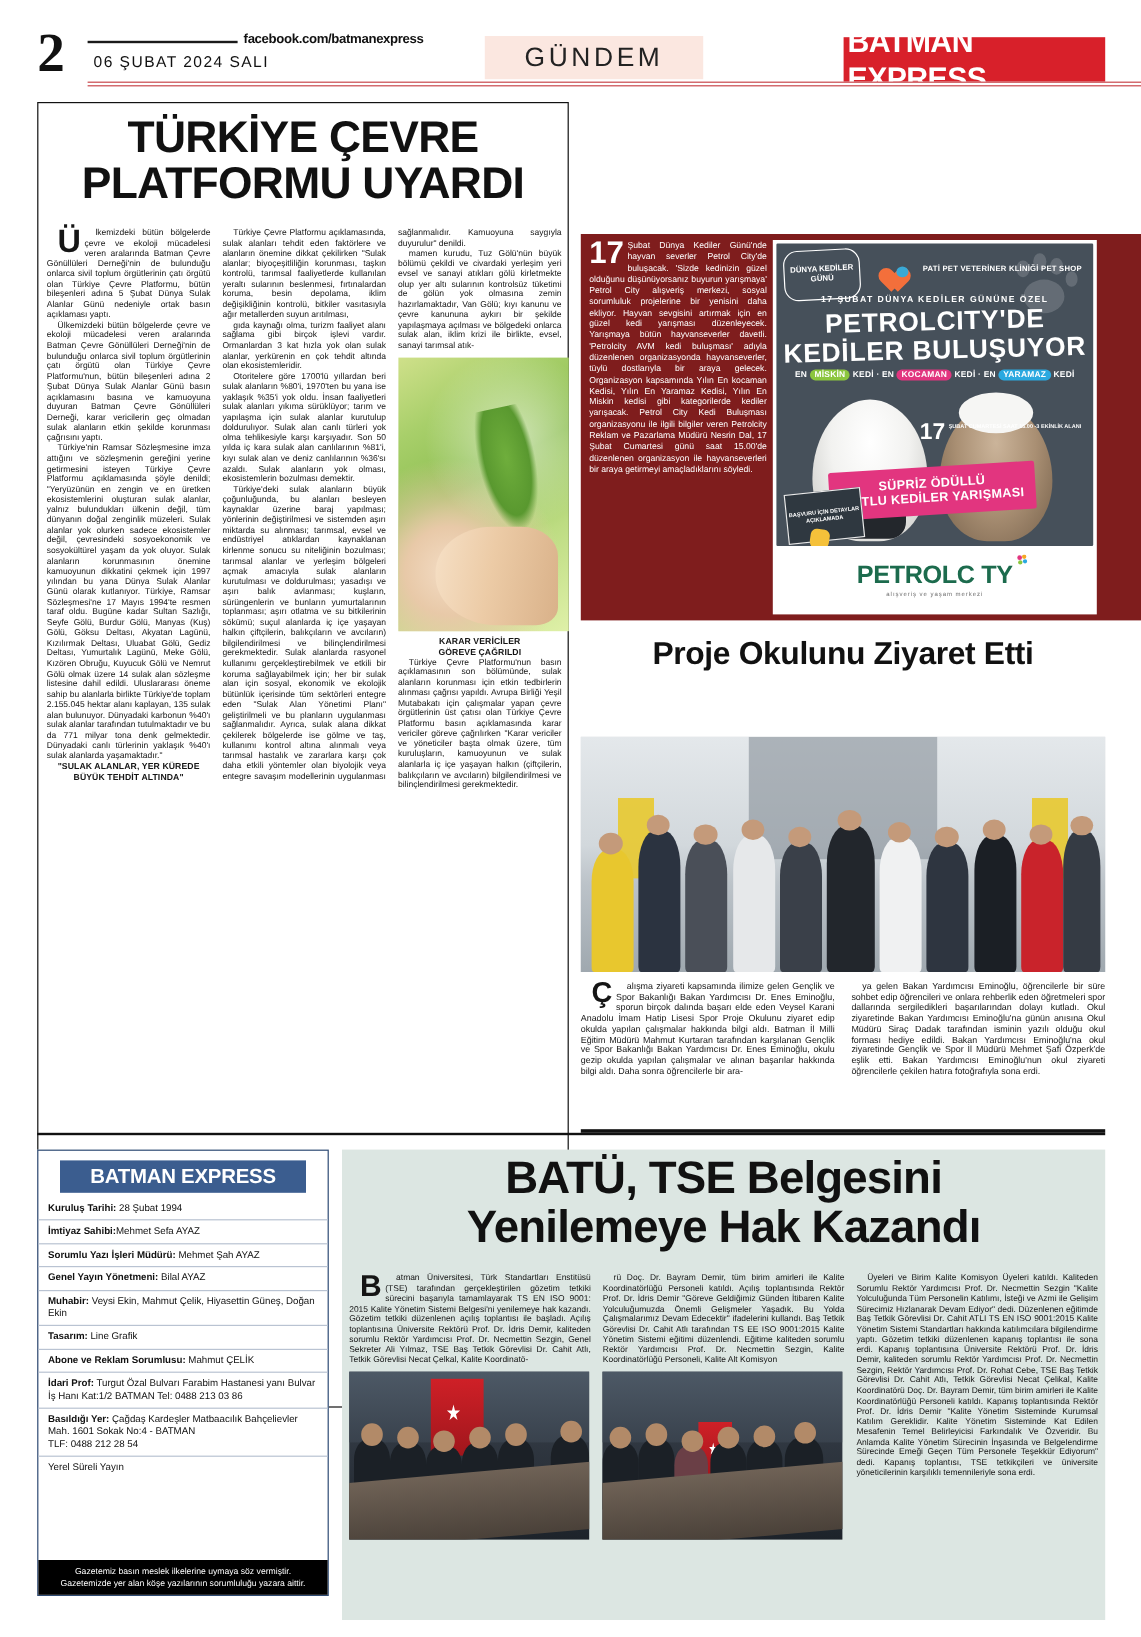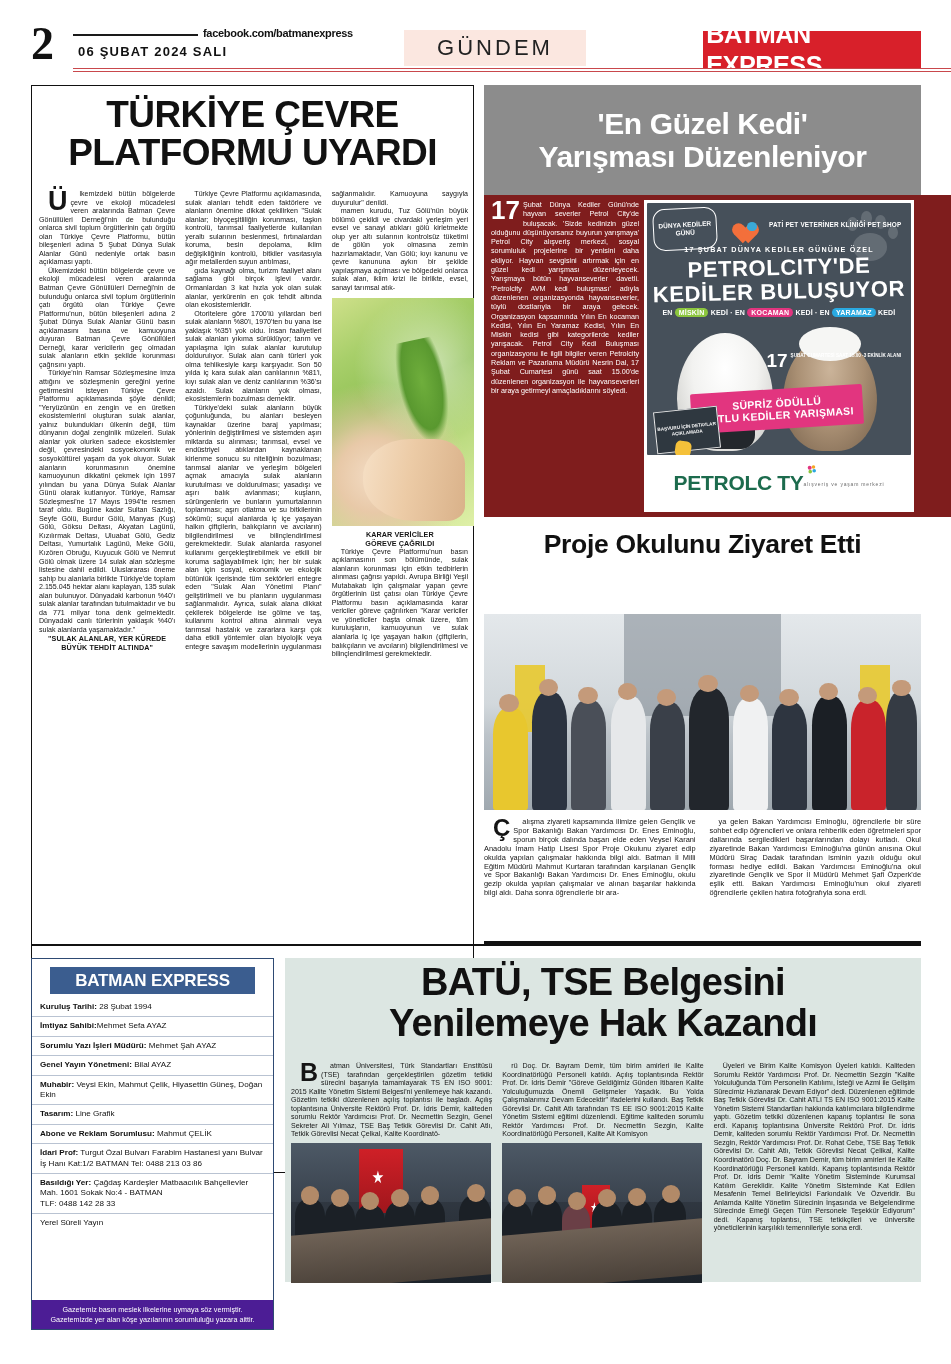--- a/index.html
+++ b/index.html
@@ -21,21 +21,21 @@
     font-family:"Liberation Serif", serif;
     letter-spacing:-1px;
   }
   .hdr-rule-top{position:absolute;left:73px;top:34px;width:125px;height:2px;background:#1a1a1a;}
   .hdr-social{
     position:absolute;left:203px;top:27px;
     font-size:11px;font-weight:bold;letter-spacing:-0.3px;
   }
   .hdr-date{
     position:absolute;left:78px;top:44px;
-    font-size:13px;font-weight:bold;letter-spacing:1.2px;
+    font-size:13px;font-weight:normal;letter-spacing:1.2px;
   }
   .hdr-rule-bot{position:absolute;left:73px;top:68px;width:632px;height:3px;
      border-top:1px solid #c9484c;border-bottom:1px solid #c9484c;height:4px;box-sizing:border-box;}
   .hdr-rule-bot2{position:absolute;left:705px;top:68px;width:246px;height:4px;
      border-top:1px solid #c9484c;border-bottom:1px solid #c9484c;box-sizing:border-box;}
   .section-badge{
     position:absolute;left:404px;top:30px;width:182px;height:36px;
     background:#fbe7e0;
     display:flex;align-items:center;justify-content:center;
     font-size:22px;letter-spacing:3px;font-weight:500;color:#222;
@@ -164,21 +164,21 @@
     transform:rotate(-3.5deg);color:#fff;display:flex;flex-direction:column;
     align-items:center;justify-content:center;border-radius:2px;
   }
   .ad-ribbon span{font-size:10.5px;font-weight:bold;letter-spacing:.3px;line-height:12px;}
   .ad-board{
     position:absolute;left:8px;top:206px;width:62px;height:40px;background:#2f3840;
     border:1.6px solid #e9e9e9;transform:rotate(-6deg);color:#fff;font-size:4.6px;
     font-weight:bold;display:flex;align-items:center;justify-content:center;text-align:center;line-height:6px;
   }
   .ad-hand{position:absolute;left:28px;top:238px;width:16px;height:18px;background:#f5c13a;border-radius:5px 5px 8px 8px;transform:rotate(8deg);}
-  .ad-foot{height:56px;display:flex;flex-direction:row;align-items:center;justify-content:center;background:#fff;}
+  .ad-foot{height:56px;display:flex;flex-direction:column;align-items:center;justify-content:center;background:#fff;}
   .pc-logo{font-size:21px;font-weight:bold;color:#1c6b4d;letter-spacing:-0.3px;position:relative;}
   .pc-logo .dot{position:absolute;left:133px;top:-6px;width:9px;height:9px;}
   .pc-sub{font-size:5px;color:#6d6d6d;letter-spacing:.8px;margin-top:1px;}
 
   
   .art-bakan{position:absolute;left:484px;top:530px;width:437px;height:405px;}
   .art-bakan-head{
     text-align:center;font-size:26.5px;font-weight:bold;line-height:29px;letter-spacing:-0.3px;
   }
   .art-bakan-head div{white-space:nowrap;}
@@ -211,27 +211,27 @@
     display:flex;align-items:center;justify-content:center;
   }
   .info-logo span{color:#fff;font-weight:bold;font-size:17px;letter-spacing:-0.2px;}
   .info-row{
     padding:4px 8px;font-size:8.1px;line-height:10.4px;
     border-top:1px solid #b9c3d2;
   }
   .info-row:first-of-type{border-top:0;}
   .info-row b{font-weight:bold;}
   .info-foot{
-    position:absolute;left:0;bottom:0;width:100%;background:#4c1d95;color:#fff;
+    position:absolute;left:0;bottom:0;width:100%;background:#000000;color:#fff;
     font-size:7.2px;line-height:9.4px;text-align:center;padding:5px 6px;box-sizing:border-box;
   }
 
   
   .art-batu{
-    position:absolute;left:285px;top:958px;width:636px;height:324px;
+    position:absolute;left:285px;top:958px;width:636px;height:392px;
     background:#dce6e2;
   }
   .art-batu-head{
     padding-top:4px;text-align:center;font-size:38px;font-weight:bold;line-height:41px;letter-spacing:-0.7px;
   }
   .art-batu-head div{white-space:nowrap;}
   .art-batu-cols{
     position:absolute;left:6px;top:104px;width:624px;height:262px;
     column-count:3;column-gap:10px;
     font-size:7.05px;line-height:8.55px;text-align:justify;
@@ -288,24 +288,20 @@
       <p>Türkiye'deki sulak alanların büyük çoğunluğunda, bu alanları besleyen kaynaklar üzerine baraj yapılması; yönlerinin değiştirilmesi ve sistemden aşırı miktarda su alınması; tarımsal, evsel ve endüstriyel atıklardan kaynaklanan kirlenme sonucu su niteliğinin bozulması; tarımsal alanlar ve yerleşim bölgeleri açmak amacıyla sulak alanların kurutulması ve doldurulması; yasadışı ve aşırı balık avlanması; kuşların, sürüngenlerin ve bunların yumurtalarının toplanması; aşırı otlatma ve su bitkilerinin sökümü; suçul alanlarda iç içe yaşayan halkın çiftçilerin, balıkçıların ve avcıların) bilgilendirilmesi ve bilinçlendirilmesi gerekmektedir. Sulak alanlarda rasyonel kullanımı gerçekleştirebilmek ve etkili bir koruma sağlayabilmek için; her bir sulak alan için sosyal, ekonomik ve ekolojik bütünlük içerisinde tüm sektörleri entegre eden "Sulak Alan Yönetimi Planı" geliştirilmeli ve bu planların uygulanması sağlanmalıdır. Ayrıca, sulak alana dikkat çekilerek bölgelerde ise gölme ve taş, kullanımı kontrol altına alınmalı veya tarımsal hastalık ve zararlara karşı çok daha etkili yöntemler olan biyolojik veya entegre savaşım modellerinin uygulanması sağlanmalıdır. Kamuoyuna saygıyla duyurulur" denildi.</p>
       <p>mamen kurudu, Tuz Gölü'nün büyük bölümü çekildi ve civardaki yerleşim yeri evsel ve sanayi atıkları gölü kirletmekte olup yer altı sularının kontrolsüz tüketimi de gölün yok olmasına zemin hazırlamaktadır, Van Gölü; kıyı kanunu ve çevre kanununa aykırı bir şekilde yapılaşmaya açılması ve bölgedeki onlarca sulak alan, iklim krizi ile birlikte, evsel, sanayi tarımsal atık-</p>
       <div class="photo-seedling"></div>
       <p class="subhead">KARAR VERİCİLER</p>
       <p class="subhead">GÖREVE ÇAĞRILDI</p>
       <p>Türkiye Çevre Platformu'nun basın açıklamasının son bölümünde, sulak alanların korunması için etkin tedbirlerin alınması çağrısı yapıldı. Avrupa Birliği Yeşil Mutabakatı için çalışmalar yapan çevre örgütlerinin üst çatısı olan Türkiye Çevre Platformu basın açıklamasında karar vericiler göreve çağrılırken "Karar vericiler ve yöneticiler başta olmak üzere, tüm kuruluşların, kamuoyunun ve sulak alanlarla iç içe yaşayan halkın (çiftçilerin, balıkçıların ve avcıların) bilgilendirilmesi ve bilinçlendirilmesi gerekmektedir.</p>
     </div>
   </div>
 
   <div class="art-cat">
-    <div class="art-cat-headbar">
-      <div>'En Güzel Kedi'</div>
-      <div>Yarışması Düzenleniyor</div>
-    </div>
     <div class="art-cat-body">
       <div class="art-cat-cols">
         <span class="dropcap">17</span><span>Şubat Dünya Kediler Günü'nde hayvan severler Petrol City'de buluşacak. 'Sizde kedinizin güzel olduğunu düşünüyorsanız buyurun yarışmaya' Petrol City alışveriş merkezi, sosyal sorumluluk projelerine bir yenisini daha ekliyor. Hayvan sevgisini artırmak için en güzel kedi yarışması düzenleyecek. Yarışmaya bütün hayvanseverler davetli. 'Petrolcity AVM kedi buluşması' adıyla düzenlenen organizasyonda hayvanseverler, tüylü dostlarıyla bir araya gelecek. Organizasyon kapsamında Yılın En kocaman Kedisi, Yılın En Yaramaz Kedisi, Yılın En Miskin kedisi gibi kategorilerde kediler yarışacak. Petrol City Kedi Buluşması organizasyonu ile ilgili bilgiler veren Petrolcity Reklam ve Pazarlama Müdürü Nesrin Dal, 17 Şubat Cumartesi günü saat 15.00'de düzenlenen organizasyon ile hayvanseverleri bir araya getirmeyi amaçladıklarını söyledi.</span>
       </div>
 
       <div class="ad">
         <div class="ad-inner">
           <div class="ad-paw">
             <i style="left:10px;top:22px;width:34px;height:28px;"></i>
             <i style="left:4px;top:6px;width:11px;height:14px;"></i>
@@ -422,21 +418,21 @@
     </div>
     <div id="info-rows">
         <div class="info-row"><b>Kuruluş Tarihi:</b><span> 28 Şubat 1994</span></div>
         <div class="info-row"><b>İmtiyaz Sahibi:</b><span>Mehmet Sefa AYAZ</span></div>
         <div class="info-row"><b>Sorumlu Yazı İşleri Müdürü:</b><span> Mehmet Şah AYAZ</span></div>
         <div class="info-row"><b>Genel Yayın Yönetmeni:</b><span> Bilal AYAZ</span></div>
         <div class="info-row"><b>Muhabir:</b><span> Veysi Ekin, Mahmut Çelik, Hiyasettin Güneş, Doğan Ekin</span></div>
         <div class="info-row"><b>Tasarım:</b><span> Line Grafik</span></div>
         <div class="info-row"><b>Abone ve Reklam Sorumlusu:</b><span> Mahmut ÇELİK</span></div>
         <div class="info-row"><b>İdari Prof:</b><span> Turgut Özal Bulvarı Farabim Hastanesi yanı Bulvar İş Hanı Kat:1/2 BATMAN Tel: 0488 213 03 86</span></div>
-        <div class="info-row"><b>Basıldığı Yer:</b><span> Çağdaş Kardeşler Matbaacılık Bahçelievler Mah. 1601 Sokak No:4  -  BATMAN</span><br><span>TLF: 0488 142 28 33</span></div>
+        <div class="info-row"><b>Basıldığı Yer:</b><span> Çağdaş Kardeşler Matbaacılık Bahçelievler Mah. 1601 Sokak No:4  -  BATMAN</span><br><span>TLF: 0488 212 28 54</span></div>
         <div class="info-row"><span>Yerel Süreli Yayın</span></div>
       </div>
     <div class="info-foot">
       <div>Gazetemiz basın meslek ilkelerine uymaya söz vermiştir.</div>
       <div>Gazetemizde yer alan köşe yazılarının sorumluluğu yazara aittir.</div>
     </div>
   </div>
 
   <div class="art-batu">
     <div class="art-batu-head">

